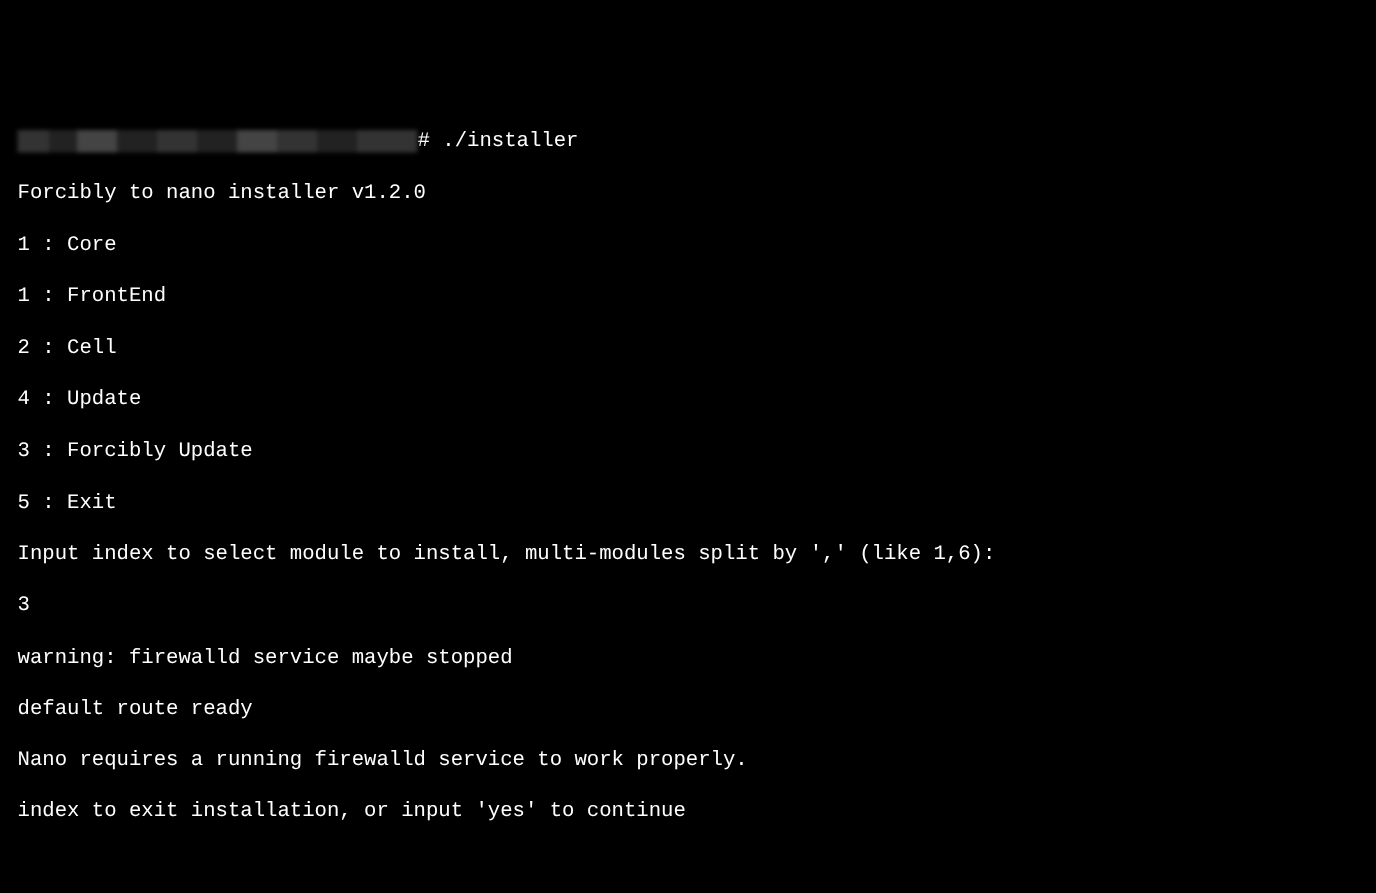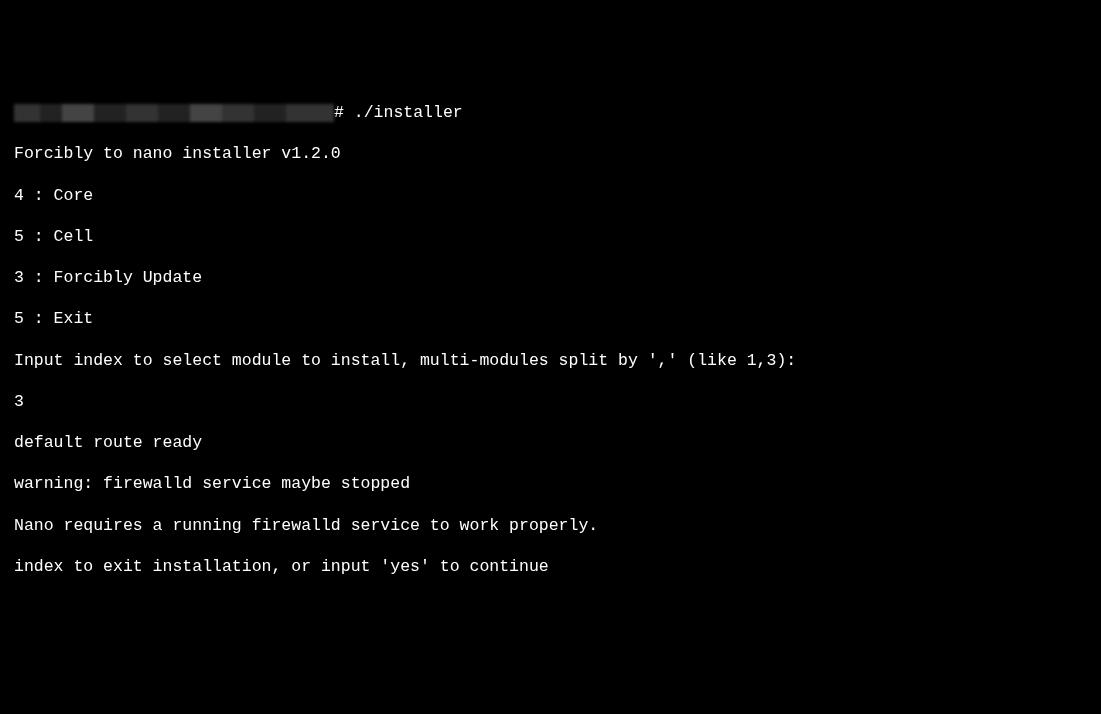--- a/index.html
+++ b/index.html
@@ -46,28 +46,30 @@
     }
   </style>
 </head>
 <body>
 
 
 
 <div class="terminal">
 <div class="line"><span class="redacted"></span><span>#</span> <span>./installer</span></div>
 <div class="line">Forcibly to nano installer v1.2.0</div>
-<div class="line">4 : Core</div>
-<div class="line">5 : Cell</div>
+<div class="line">1 : Core</div>
+<div class="line">1 : FrontEnd</div>
+<div class="line">2 : Cell</div>
+<div class="line">4 : Update</div>
 <div class="line">3 : Forcibly Update</div>
 <div class="line">5 : Exit</div>
-<div class="line">Input index to select module to install, multi-modules split by ',' (like 1,3):</div>
+<div class="line">Input index to select module to install, multi-modules split by ',' (like 1,6):</div>
 <div class="line">3</div>
+<div class="line">warning: firewalld service maybe stopped</div>
 <div class="line">default route ready</div>
-<div class="line">warning: firewalld service maybe stopped</div>
 <div class="line">Nano requires a running firewalld service to work properly.</div>
 <div class="line">index to exit installation, or input 'yes' to continue</div>
 
 
 
 
 
 
 
 

